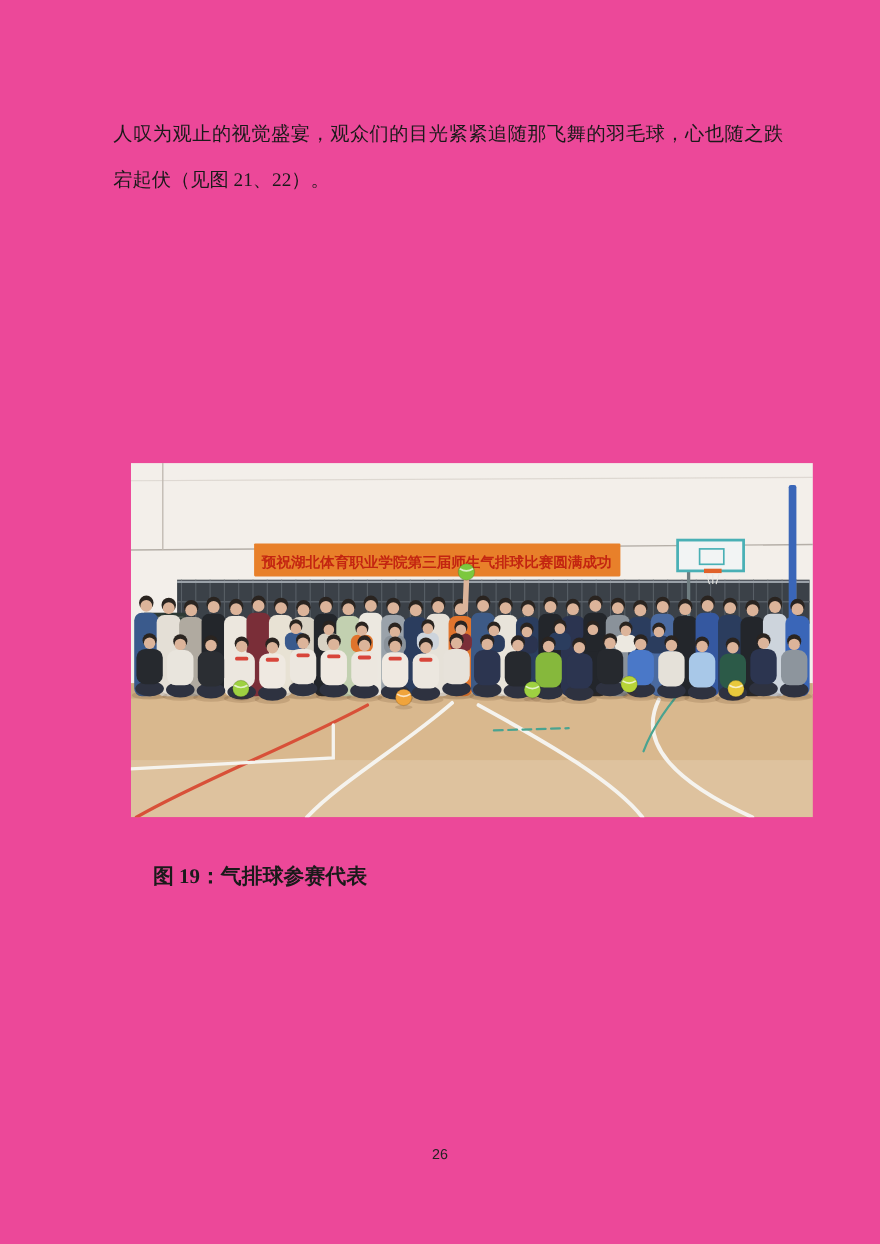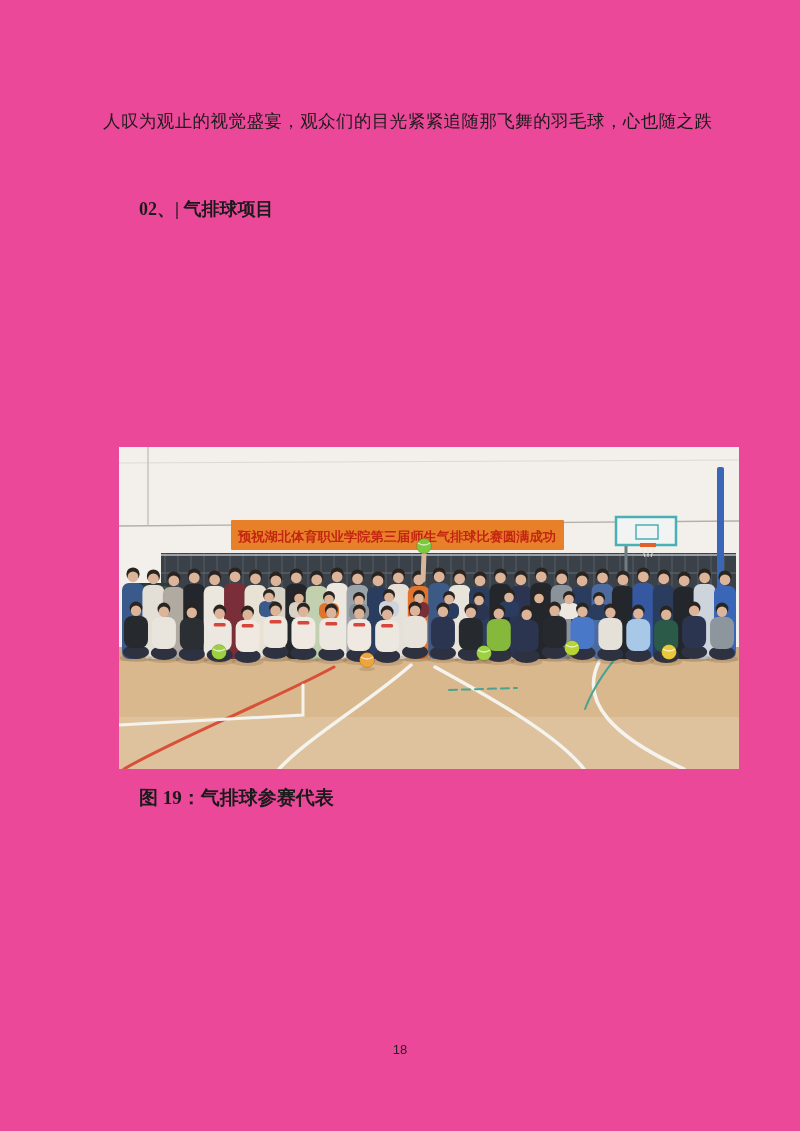--- a/index.html
+++ b/index.html
@@ -6,37 +6,37 @@
   .page{
     position:relative;width:800px;height:1131px;margin:0 auto;background:#ec4899;
     font-family:"Liberation Serif","DejaVu Serif",serif;color:#1a1a1a;overflow:hidden;
   }
   .textblock{position:absolute;left:103px;width:609px;}
   .line{height:42px;line-height:42px;font-size:17.5px;text-align:justify;text-align-last:justify;white-space:nowrap;letter-spacing:0;}
   .line.last{text-align:left;text-align-last:auto;}
   .line.indent{text-indent:36px;}
   .heading{position:absolute;left:103px;top:188px;width:609px;height:42px;line-height:42px;
     padding-left:36px;box-sizing:border-box;font-size:18px;font-weight:bold;}
-  .photo{position:absolute;left:103px;top:447px;width:560px;height:322px;padding-left:16px;}
+  .photo{position:absolute;left:103px;top:421px;width:560px;height:322px;padding-left:16px;}
   .caption{position:absolute;left:103px;top:781px;width:609px;height:34px;line-height:34px;
     padding-left:36px;box-sizing:border-box;font-size:19px;font-weight:bold;}
   .pagenum{position:absolute;left:0;top:1042px;width:800px;text-align:center;
     font-family:"Liberation Sans","DejaVu Sans",sans-serif;font-size:13px;color:#222;}
   svg{display:block;}
 </style>
 </head>
 <body>
 
 <div class="page">
 
   <div class="textblock" style="top:100px;">
     <div class="line">人叹为观止的视觉盛宴，观众们的目光紧紧追随那飞舞的羽毛球，心也随之跌</div>
+    <div class="line last">宕起伏（见图 21、22）。</div>
   </div>
 
-  <div class="heading">02、| 气排球项目</div>
 
 
   <div class="photo">
     <svg width="620" height="322" viewBox="0 0 620 322">
 
       <g>
         <rect x="0" y="0" width="620" height="210" fill="#f3efea"></rect>
         <line x1="0" y1="16" x2="620" y2="13" stroke="#c9c2ba" stroke-width="1" opacity="0.5"></line>
         <line x1="0" y1="79" x2="620" y2="74" stroke="#b5afa8" stroke-width="1.3"></line>
         <line x1="29" y1="0" x2="29" y2="79" stroke="#beb8b0" stroke-width="1.2"></line>
@@ -397,15 +397,15 @@
           <path d="M447,198 Q453,202 459,198" fill="none" stroke="rgba(255,255,255,0.7)" stroke-width="1.5"></path>
           <ellipse cx="550" cy="214" rx="8" ry="2" fill="rgba(80,50,20,0.15)"></ellipse>
           <circle cx="550" cy="205" r="7.5" fill="#e8c93c" stroke="rgba(0,0,0,0.15)" stroke-width="1"></circle>
           <path d="M544,202 Q550,206 556,202" fill="none" stroke="rgba(255,255,255,0.7)" stroke-width="1.5"></path>
         </g>
     </svg>
   </div>
 
   <div class="caption">图 19：气排球参赛代表</div>
 
-  <div class="pagenum">18</div>
+  <div class="pagenum">26</div>
 
 </div>
 
 </body></html>

